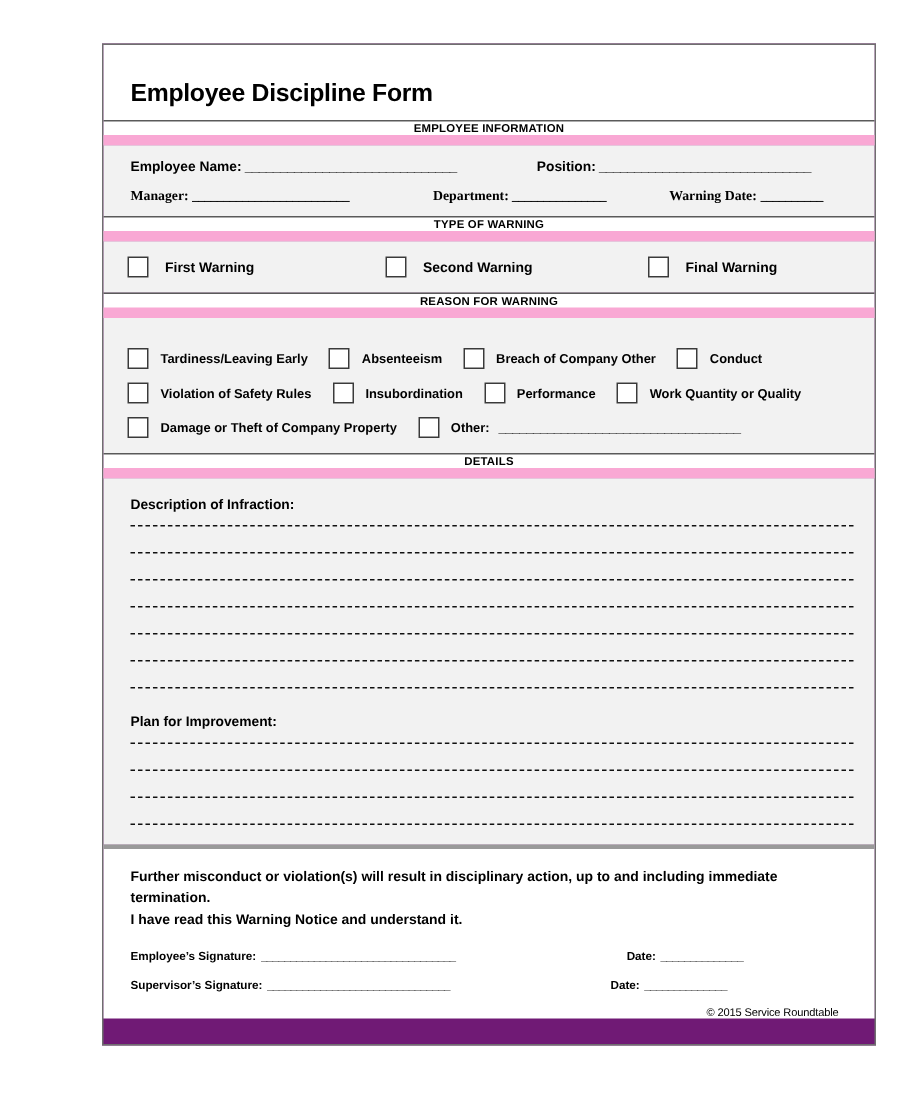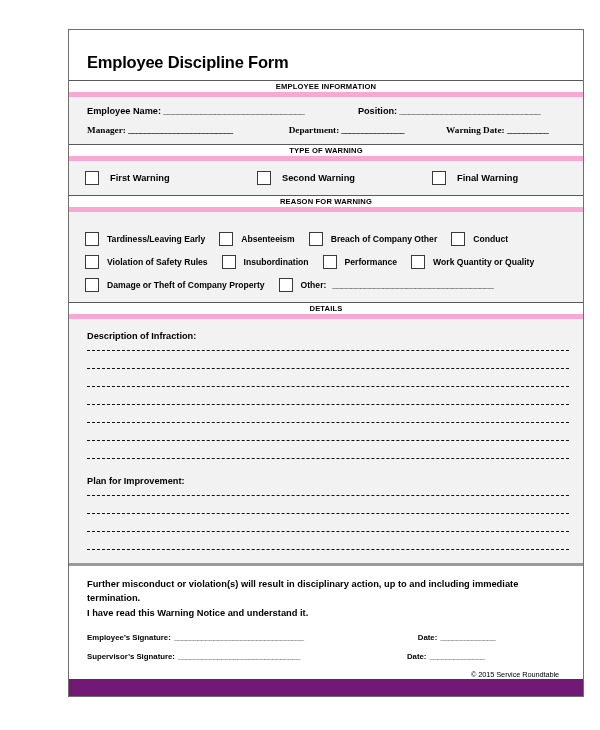--- a/index.html
+++ b/index.html
@@ -40,21 +40,21 @@
     font-size: 16.5px;
     font-weight: bold;
     letter-spacing: -0.2px;
   }
 
   
   .section-head {
     height: 17px;
     background: #ffffff;
     border-top: 1px solid #5a5a5a;
-    border-bottom: 5px solid #f9a8d4;
+    border-bottom: 7px solid #f9a8d4;
     display: flex;
     align-items: center;
     justify-content: center;
     box-sizing: border-box;
   }
   .section-head span {
     font-size: 7.6px;
     font-weight: bold;
     letter-spacing: 0.15px;
   }

